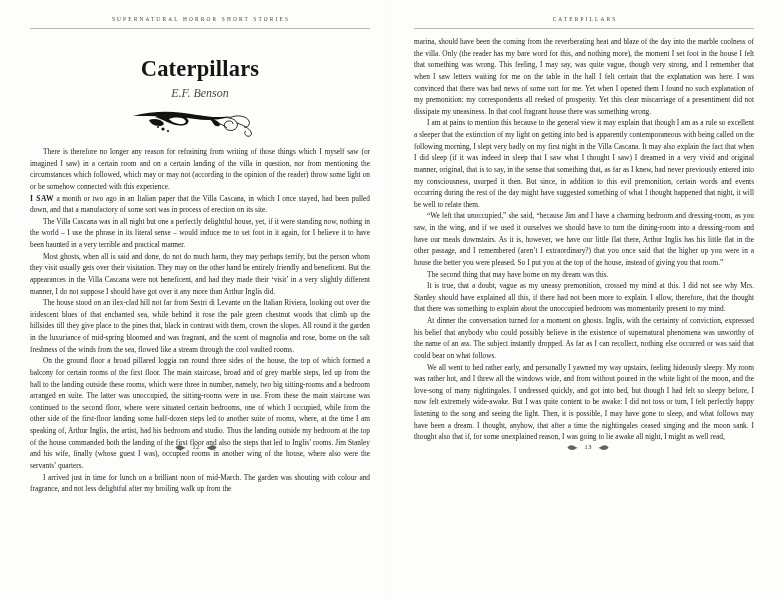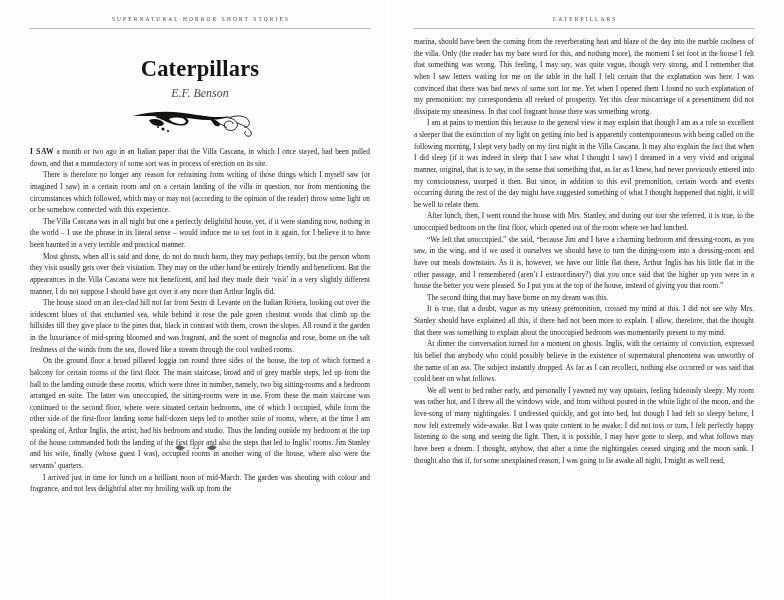--- a/index.html
+++ b/index.html
@@ -177,24 +177,24 @@
             <path d="M92 13 C101 10, 110 12, 112 17 C114 22, 108 26, 103 24 C99 22.5, 98 18, 101 16 C104 14, 108 15, 108 18"></path>
             <path d="M104 12 C112 8, 122 10, 124 15 C125.5 19, 122 22, 119 21"></path>
             <path d="M112 17 C118 19, 124 22, 126 26 C127.5 29, 125 31, 122 30 C119.5 29, 119 26, 121 25"></path>
             <path d="M88 16 C94 17, 99 19, 102 22"></path>
           </g>
         </svg>
       </div>
     </div>
 
     <div class="column col-left">
+      <p class="para">There is therefore no longer any reason for refraining from writing of those things which I myself saw (or imagined I saw) in a certain room and on a certain landing of the villa in question, nor from mentioning the circumstances which followed, which may or may not (according to the opinion of the reader) throw some light on or be somehow connected with this experience.</p>
       <p class="para first">
         <span class="opening-caps">I SAW</span><span> a month or two ago in an Italian paper that the Villa Cascana, in which I once stayed, had been pulled down, and that a manufactory of some sort was in process of erection on its site.</span>
       </p>
-      <p class="para">There is therefore no longer any reason for refraining from writing of those things which I myself saw (or imagined I saw) in a certain room and on a certain landing of the villa in question, nor from mentioning the circumstances which followed, which may or may not (according to the opinion of the reader) throw some light on or be somehow connected with this experience.</p>
       <p class="para">The Villa Cascana was in all night but one a perfectly delightful house, yet, if it were standing now, nothing in the world – I use the phrase in its literal sense – would induce me to set foot in it again, for I believe it to have been haunted in a very terrible and practical manner.</p>
       <p class="para">Most ghosts, when all is said and done, do not do much harm, they may perhaps terrify, but the person whom they visit usually gets over their visitation. They may on the other hand be entirely friendly and beneficent. But the appearances in the Villa Cascana were not beneficent, and had they made their ‘visit’ in a very slightly different manner, I do not suppose I should have got over it any more than Arthur Inglis did.</p>
       <p class="para">The house stood on an ilex-clad hill not far from Sestri di Levante on the Italian Riviera, looking out over the iridescent blues of that enchanted sea, while behind it rose the pale green chestnut woods that climb up the hillsides till they give place to the pines that, black in contrast with them, crown the slopes. All round it the garden in the luxuriance of mid-spring bloomed and was fragrant, and the scent of magnolia and rose, borne on the salt freshness of the winds from the sea, flowed like a stream through the cool vaulted rooms.</p>
       <p class="para">On the ground floor a broad pillared loggia ran round three sides of the house, the top of which formed a balcony for certain rooms of the first floor. The main staircase, broad and of grey marble steps, led up from the hall to the landing outside these rooms, which were three in number, namely, two big sitting-rooms and a bedroom arranged en suite. The latter was unoccupied, the sitting-rooms were in use. From these the main staircase was continued to the second floor, where were situated certain bedrooms, one of which I occupied, while from the other side of the first-floor landing some half-dozen steps led to another suite of rooms, where, at the time I am speaking of, Arthur Inglis, the artist, had his bedroom and studio. Thus the landing outside my bedroom at the top of the house commanded both the landing of the first floor and also the steps that led to Inglis’ rooms. Jim Stanley and his wife, finally (whose guest I was), occupied rooms in another wing of the house, where also were the servants’ quarters.</p>
       <p class="para">I arrived just in time for lunch on a brilliant noon of mid-March. The garden was shouting with colour and fragrance, and not less delightful after my broiling walk up from the</p>
     </div>
 
     <div class="folio">
       <svg class="folio-orn" width="11" height="7" viewBox="0 0 11 7" xmlns="http://www.w3.org/2000/svg">
         <path d="M0.5 3.5 C2 1, 5 0.6, 7 2 C8.6 3.2, 10 3.4, 10.5 3.5 C9.5 4.2, 8 5.6, 6 5.9 C3.6 6.3, 1.4 5.2, 0.5 3.5 Z" fill="#3b3835"></path>
@@ -209,24 +209,32 @@
   <div class="page page-right">
 
     <div class="running-head">
       <span class="rh-text">CATERPILLARS</span>
       <div class="rule"></div>
     </div>
 
     <div class="column col-right">
       <p class="para first">marina, should have been the coming from the reverberating heat and blaze of the day into the marble coolness of the villa. Only (the reader has my bare word for this, and nothing more), the moment I set foot in the house I felt that something was wrong. This feeling, I may say, was quite vague, though very strong, and I remember that when I saw letters waiting for me on the table in the hall I felt certain that the explanation was here. I was convinced that there was bad news of some sort for me. Yet when I opened them I found no such explanation of my premonition: my correspondents all reeked of prosperity. Yet this clear miscarriage of a presentiment did not dissipate my uneasiness. In that cool fragrant house there was something wrong.</p>
       <p class="para">I am at pains to mention this because to the general view it may explain that though I am as a rule so excellent a sleeper that the extinction of my light on getting into bed is apparently contemporaneous with being called on the following morning, I slept very badly on my first night in the Villa Cascana. It may also explain the fact that when I did sleep (if it was indeed in sleep that I saw what I thought I saw) I dreamed in a very vivid and original manner, original, that is to say, in the sense that something that, as far as I knew, had never previously entered into my consciousness, usurped it then. But since, in addition to this evil premonition, certain words and events occurring during the rest of the day might have suggested something of what I thought happened that night, it will be well to relate them.</p>
-      <p class="para">After lunch, then, I went round the house with Mrs. Stanley, and during our tour she referred, it is true, to the unoccupied bedroom on the first floor, which opened out of the room where we had lunched.</p>
       <p class="para">“We left that unoccupied,” she said, “because Jim and I have a charming bedroom and dressing-room, as you saw, in the wing, and if we used it ourselves we should have to turn the dining-room into a dressing-room and have our meals downstairs. As it is, however, we have our little flat there, Arthur Inglis has his little flat in the other passage, and I remembered (aren’t I extraordinary?) that you once said that the higher up you were in a house the better you were pleased. So I put you at the top of the house, instead of giving you that room.”</p>
       <p class="para">The second thing that may have borne on my dream was this.</p>
       <p class="para">It is true, that a doubt, vague as my uneasy premonition, crossed my mind at this. I did not see why Mrs. Stanley should have explained all this, if there had not been more to explain. I allow, therefore, that the thought that there was something to explain about the unoccupied bedroom was momentarily present to my mind.</p>
       <p class="para">At dinner the conversation turned for a moment on ghosts. Inglis, with the certainty of conviction, expressed his belief that anybody who could possibly believe in the existence of supernatural phenomena was unworthy of the name of an ass. The subject instantly dropped. As far as I can recollect, nothing else occurred or was said that could bear on what follows.</p>
       <p class="para">We all went to bed rather early, and personally I yawned my way upstairs, feeling hideously sleepy. My room was rather hot, and I threw all the windows wide, and from without poured in the white light of the moon, and the love-song of many nightingales. I undressed quickly, and got into bed, but though I had felt so sleepy before, I now felt extremely wide-awake. But I was quite content to be awake: I did not toss or turn, I felt perfectly happy listening to the song and seeing the light. Then, it is possible, I may have gone to sleep, and what follows may have been a dream. I thought, anyhow, that after a time the nightingales ceased singing and the moon sank. I thought also that if, for some unexplained reason, I was going to lie awake all night, I might as well read,</p>
     </div>
 
+    <div class="folio">
+      <svg class="folio-orn" width="11" height="7" viewBox="0 0 11 7" xmlns="http://www.w3.org/2000/svg">
+        <path d="M0.5 3.5 C2 1, 5 0.6, 7 2 C8.6 3.2, 10 3.4, 10.5 3.5 C9.5 4.2, 8 5.6, 6 5.9 C3.6 6.3, 1.4 5.2, 0.5 3.5 Z" fill="#3b3835"></path>
+      </svg>
+      <span class="folio-num">13</span>
+      <svg class="folio-orn" width="11" height="7" viewBox="0 0 11 7" xmlns="http://www.w3.org/2000/svg">
+        <path d="M10.5 3.5 C9 1, 6 0.6, 4 2 C2.4 3.2, 1 3.4, 0.5 3.5 C1.5 4.2, 3 5.6, 5 5.9 C7.4 6.3, 9.6 5.2, 10.5 3.5 Z" fill="#3b3835"></path>
+      </svg>
+    </div>
   </div>
 
   <div class="gutter"></div>
 </div>
 
 </body></html>

